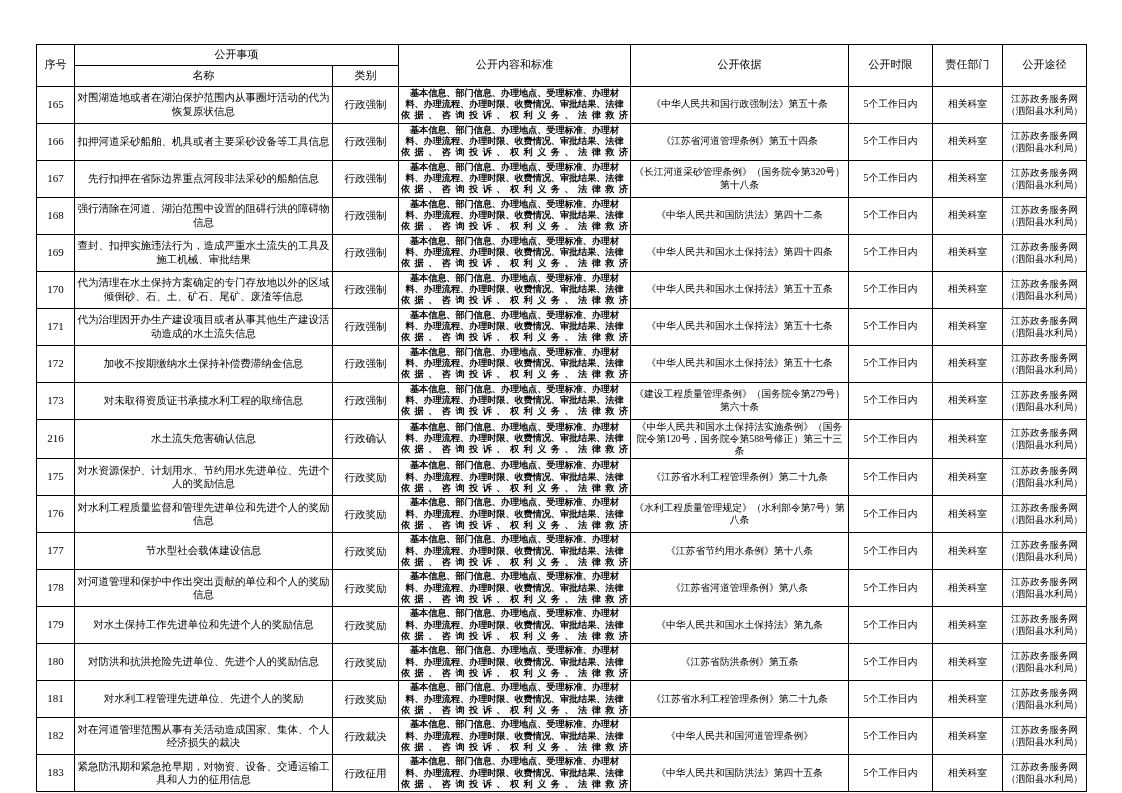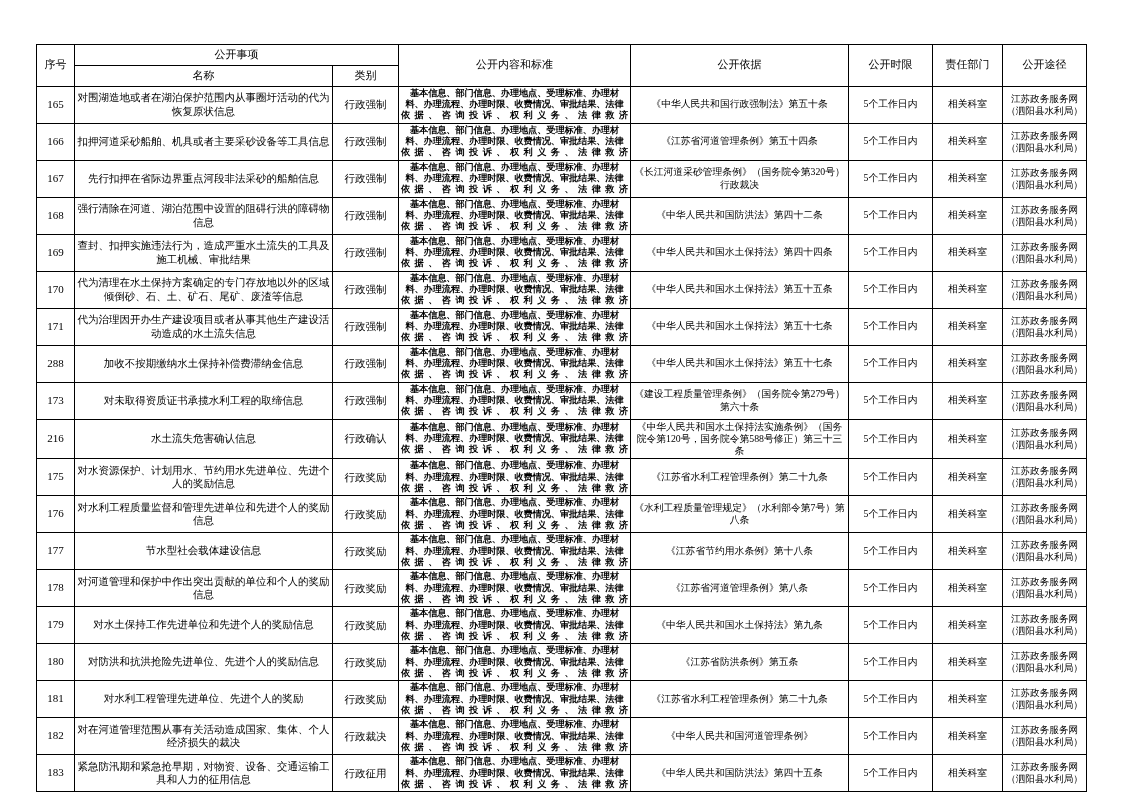--- a/index.html
+++ b/index.html
@@ -132,21 +132,21 @@
           <td class="cell-basis">《江苏省河道管理条例》第五十四条</td>
           <td class="cell-limit">5个工作日内</td>
           <td class="cell-dept">相关科室</td>
           <td class="cell-channel"><span>江苏政务服务网</span><span class="channel-line2">（泗阳县水利局）</span></td>
         </tr>
         <tr>
           <td class="cell-seq">167</td>
           <td class="cell-name">先行扣押在省际边界重点河段非法采砂的船舶信息</td>
           <td class="cell-type">行政强制</td>
           <td class="cell-content">基本信息、部门信息、办理地点、受理标准、办理材料、办理流程、办理时限、收费情况、审批结果、法律依据、咨询投诉、权利义务、法律救济</td>
-          <td class="cell-basis">《长江河道采砂管理条例》（国务院令第320号）行政裁决</td>
+          <td class="cell-basis">《长江河道采砂管理条例》（国务院令第320号）第十八条</td>
           <td class="cell-limit">5个工作日内</td>
           <td class="cell-dept">相关科室</td>
           <td class="cell-channel"><span>江苏政务服务网</span><span class="channel-line2">（泗阳县水利局）</span></td>
         </tr>
         <tr>
           <td class="cell-seq">168</td>
           <td class="cell-name">强行清除在河道、湖泊范围中设置的阻碍行洪的障碍物信息</td>
           <td class="cell-type">行政强制</td>
           <td class="cell-content">基本信息、部门信息、办理地点、受理标准、办理材料、办理流程、办理时限、收费情况、审批结果、法律依据、咨询投诉、权利义务、法律救济</td>
           <td class="cell-basis">《中华人民共和国防洪法》第四十二条</td>
@@ -178,21 +178,21 @@
           <td class="cell-seq">171</td>
           <td class="cell-name">代为治理因开办生产建设项目或者从事其他生产建设活动造成的水土流失信息</td>
           <td class="cell-type">行政强制</td>
           <td class="cell-content">基本信息、部门信息、办理地点、受理标准、办理材料、办理流程、办理时限、收费情况、审批结果、法律依据、咨询投诉、权利义务、法律救济</td>
           <td class="cell-basis">《中华人民共和国水土保持法》第五十七条</td>
           <td class="cell-limit">5个工作日内</td>
           <td class="cell-dept">相关科室</td>
           <td class="cell-channel"><span>江苏政务服务网</span><span class="channel-line2">（泗阳县水利局）</span></td>
         </tr>
         <tr>
-          <td class="cell-seq">288</td>
+          <td class="cell-seq">172</td>
           <td class="cell-name">加收不按期缴纳水土保持补偿费滞纳金信息</td>
           <td class="cell-type">行政强制</td>
           <td class="cell-content">基本信息、部门信息、办理地点、受理标准、办理材料、办理流程、办理时限、收费情况、审批结果、法律依据、咨询投诉、权利义务、法律救济</td>
           <td class="cell-basis">《中华人民共和国水土保持法》第五十七条</td>
           <td class="cell-limit">5个工作日内</td>
           <td class="cell-dept">相关科室</td>
           <td class="cell-channel"><span>江苏政务服务网</span><span class="channel-line2">（泗阳县水利局）</span></td>
         </tr>
         <tr>
           <td class="cell-seq">173</td>

